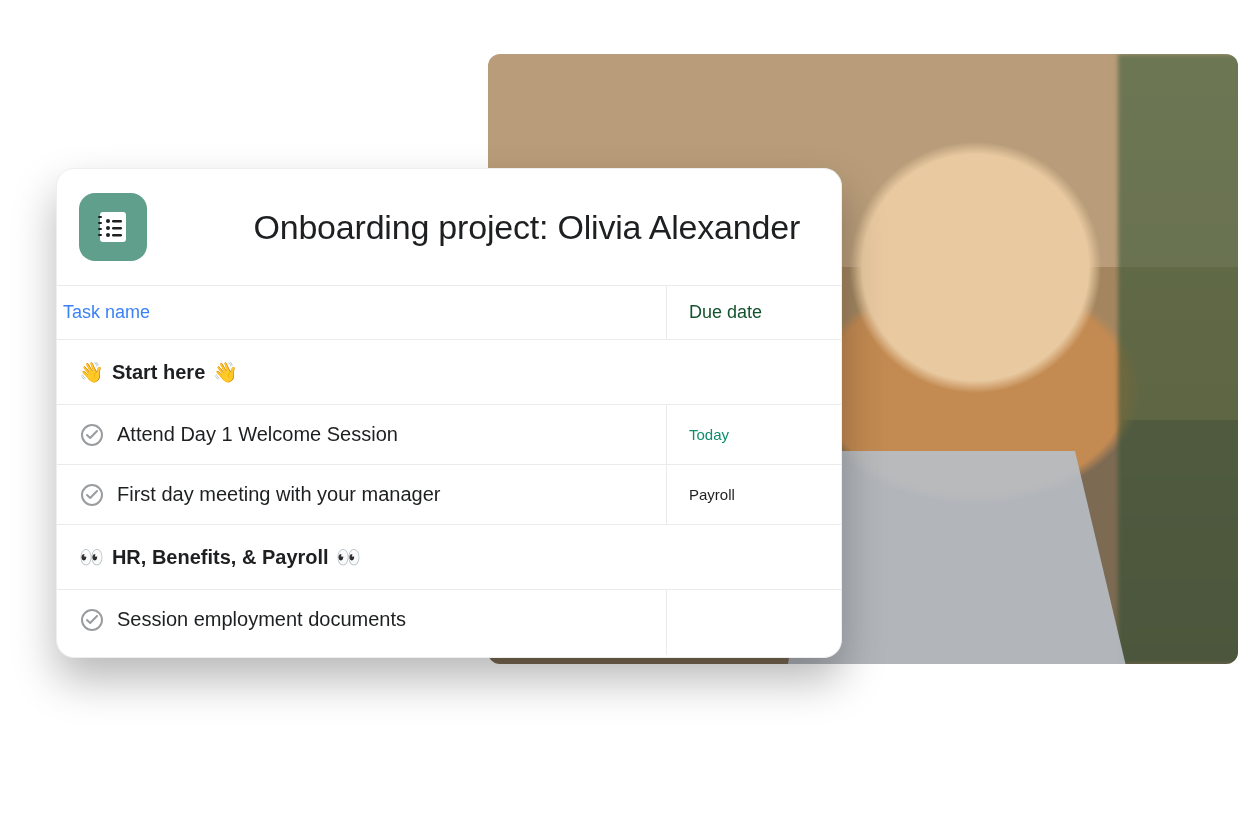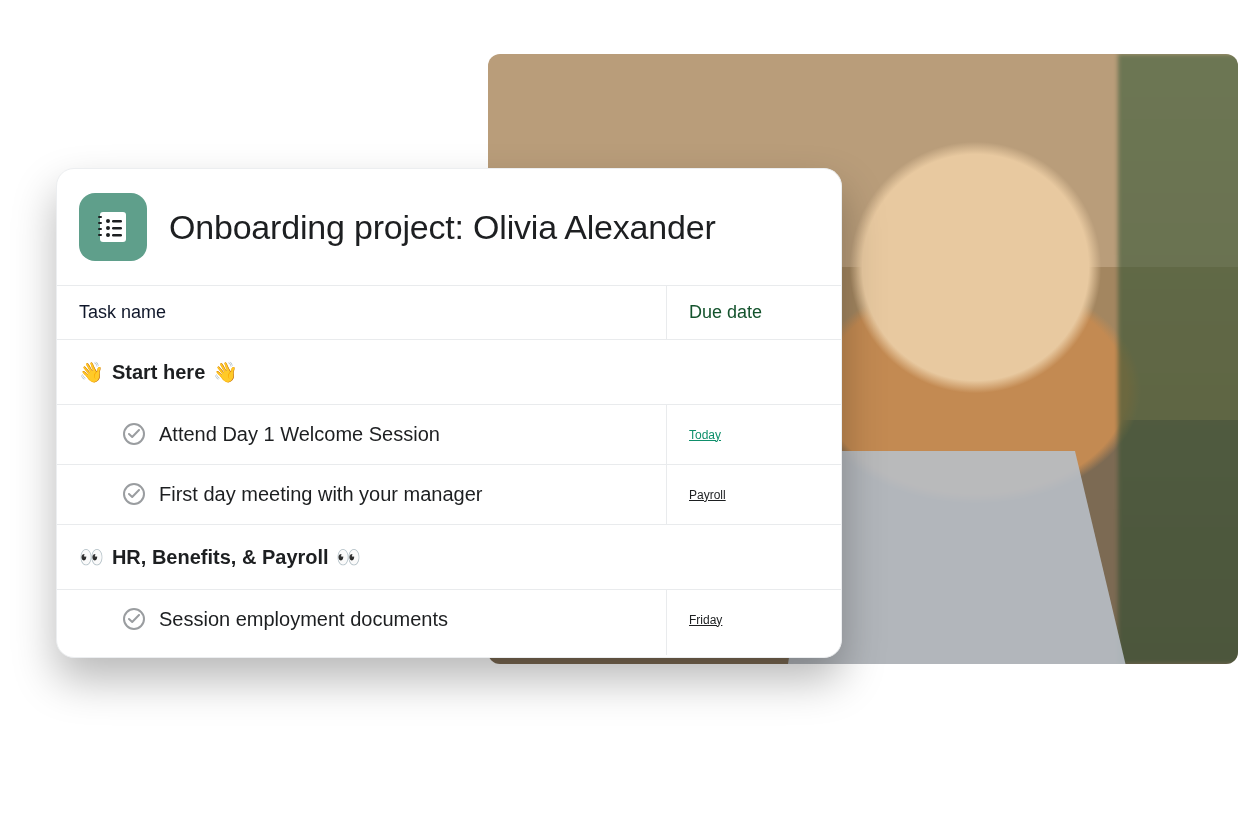--- a/index.html
+++ b/index.html
@@ -45,22 +45,23 @@
     background: #ffffff;
     border-radius: 18px;
     border: 1px solid #eceef0;
     box-shadow: 0 22px 44px rgba(0,0,0,0.28);
   }
 
   
   .card-header {
     display: flex;
     align-items: center;
-    gap: 22px;
+    gap: 8px;
     padding: 24px 41px 24px 22px;
+    justify-content: space-between;
   }
   .project-icon {
     width: 68px; height: 68px;
     border-radius: 16px;
     background: #5f9f8b;
     display: flex; align-items: center; justify-content: center;
     flex-shrink: 0;
   }
   .project-icon svg { display:block; }
   .project-title {
@@ -71,23 +72,23 @@
   }
 
   
   .col-headers {
     display: flex;
     border-top: 1px solid #e9ebed;
     border-bottom: 1px solid #e9ebed;
   }
   .col-name {
     flex: 0 0 610px;
-    padding: 16px 22px;
+    padding: 16px 6px;
     font-size: 18px;
-    color: #0f172a;
+    color: #3b82f6;
     border-right: 1px solid #e9ebed;
   }
   .col-due {
     flex: 1 1 auto;
     padding: 16px 22px;
     font-size: 18px;
     color: #14532d;
   }
 
   
@@ -105,35 +106,34 @@
 
   .task-row {
     display: flex;
     align-items: stretch;
     border-bottom: 1px solid #e9ebed;
   }
   .task-row:last-child { border-bottom: none; }
   .task-left {
     flex: 0 0 610px;
     display: flex;
-    align-items: flex-start;
+    align-items: center;
     gap: 14px;
-    padding: 18px 22px 18px 66px;
+    padding: 18px 22px 18px 24px;
     border-right: 1px solid #e9ebed;
     font-size: 20px;
     color: #1d1f21;
   }
   .task-right {
     flex: 1 1 auto;
     display:flex;
     align-items:center;
     padding: 18px 22px;
-    font-size: 12px;
-    color: #1d1f21;
-    text-decoration: underline;
+    font-size: 15px;
+    color: #1d1f21;
   }
   .due-accent { color: #0f8f6b; }
 
   .check {
     width: 22px; height: 22px;
     border-radius: 50%;
     border: 2px solid #9a9da0;
     display:flex; align-items:center; justify-content:center;
     flex-shrink:0;
   }
@@ -218,17 +218,16 @@
 
     <div class="task-row">
       <div class="task-left">
         <span class="check">
           <svg width="12" height="10" viewBox="0 0 12 10">
               <path d="M1 5 L4.2 8 L11 1" stroke="#9a9da0" stroke-width="2" fill="none" stroke-linecap="round" stroke-linejoin="round"></path>
             </svg>
         </span>
         <span>Session employment documents</span>
       </div>
-      <div class="task-right">Friday</div>
     </div>
 
   </div>
 </div>
 
 </body></html>

